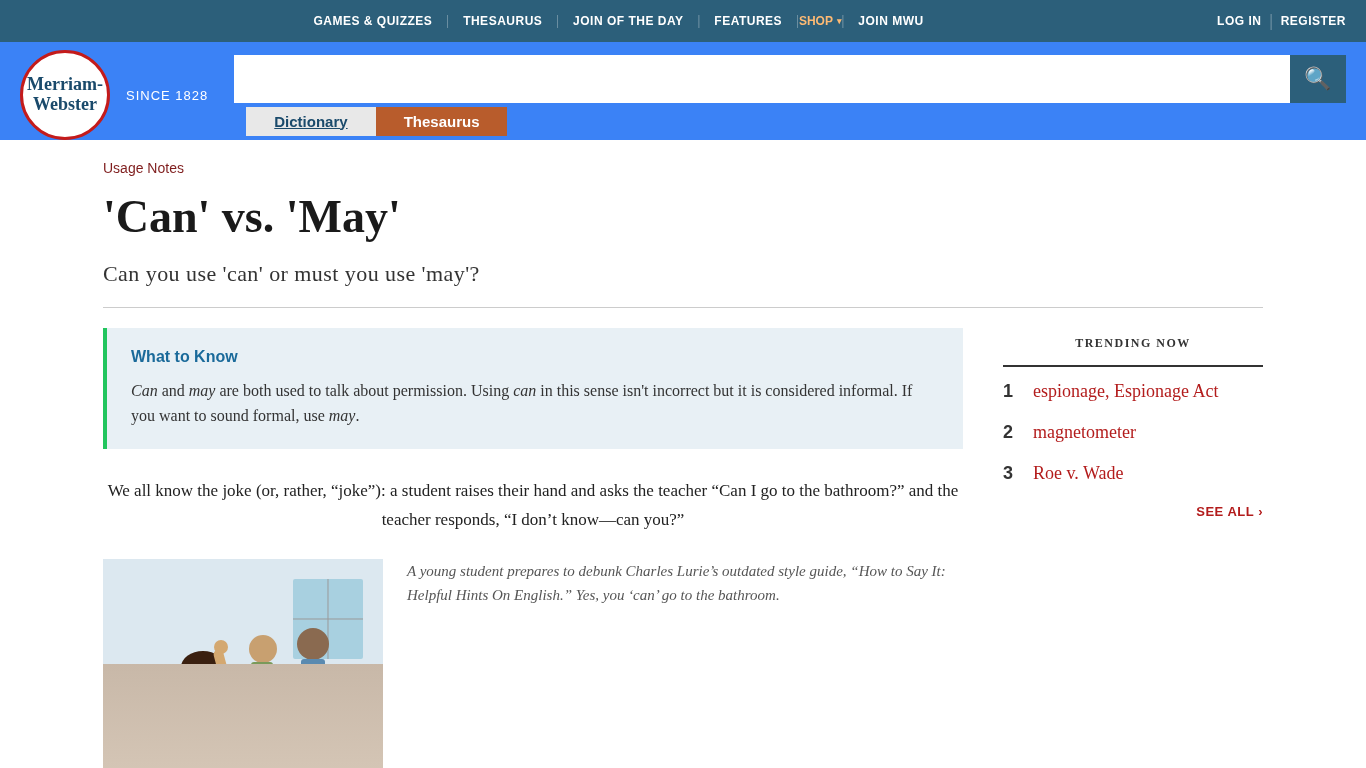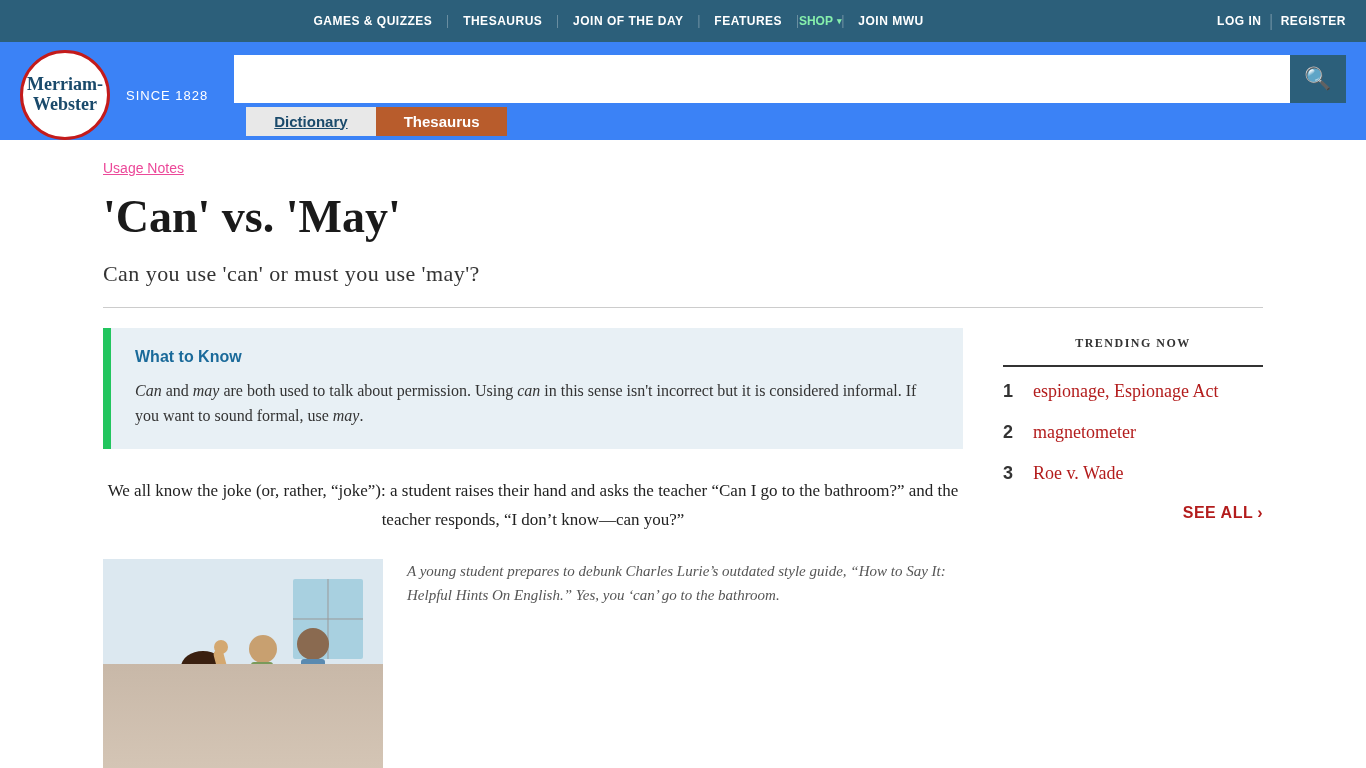--- a/index.html
+++ b/index.html
@@ -48,21 +48,21 @@
       text-decoration: none;
       letter-spacing: 0.5px;
     }
     .auth-divider {
       color: rgba(255,255,255,0.4);
     }
     .shop-nav {
       display: flex;
       align-items: center;
       gap: 4px;
-      color: #86efac;
+      color: #fdba74;
       font-family: Arial, sans-serif;
       font-size: 12px;
       font-weight: bold;
       cursor: pointer;
     }
     .chevron-down {
       font-size: 9px;
     }
 
     
@@ -169,26 +169,25 @@
       border: none;
     }
 
     
     .main-wrapper {
       max-width: 1240px;
       margin: 0 auto;
       padding: 20px 40px;
     }
     .breadcrumb {
-      color: #ec4899;
+      color: #7f1d1d;
       font-family: Arial, sans-serif;
       font-size: 14px;
       margin-bottom: 16px;
       cursor: pointer;
-      text-decoration: underline;
     }
     .article-title {
       font-family: Georgia, serif;
       font-size: 46px;
       font-weight: bold;
       color: #1a1a1a;
       margin-bottom: 18px;
       line-height: 1.1;
     }
     .article-subtitle {
@@ -214,21 +213,21 @@
       flex: 1;
     }
     .sidebar-column {
       width: 260px;
       flex-shrink: 0;
     }
 
     
     .what-to-know-box {
       background: #e8f0f5;
-      border-left: 8px solid #22c55e;
+      border-left: 4px solid #22c55e;
       padding: 20px 24px;
       margin-bottom: 28px;
     }
     .wtk-title {
       color: #1a6a9a;
       font-family: Arial, sans-serif;
       font-size: 16px;
       font-weight: bold;
       margin-bottom: 12px;
     }
@@ -327,21 +326,21 @@
       font-size: 18px;
       cursor: pointer;
     }
     .see-all-link {
       display: flex;
       align-items: center;
       justify-content: flex-end;
       gap: 4px;
       color: #b31c1c;
       font-family: Arial, sans-serif;
-      font-size: 16px;
+      font-size: 13px;
       font-weight: bold;
       cursor: pointer;
       margin-top: 10px;
       letter-spacing: 0.5px;
       text-align: center;
     }
   </style>
 </head>
 <body>
 

